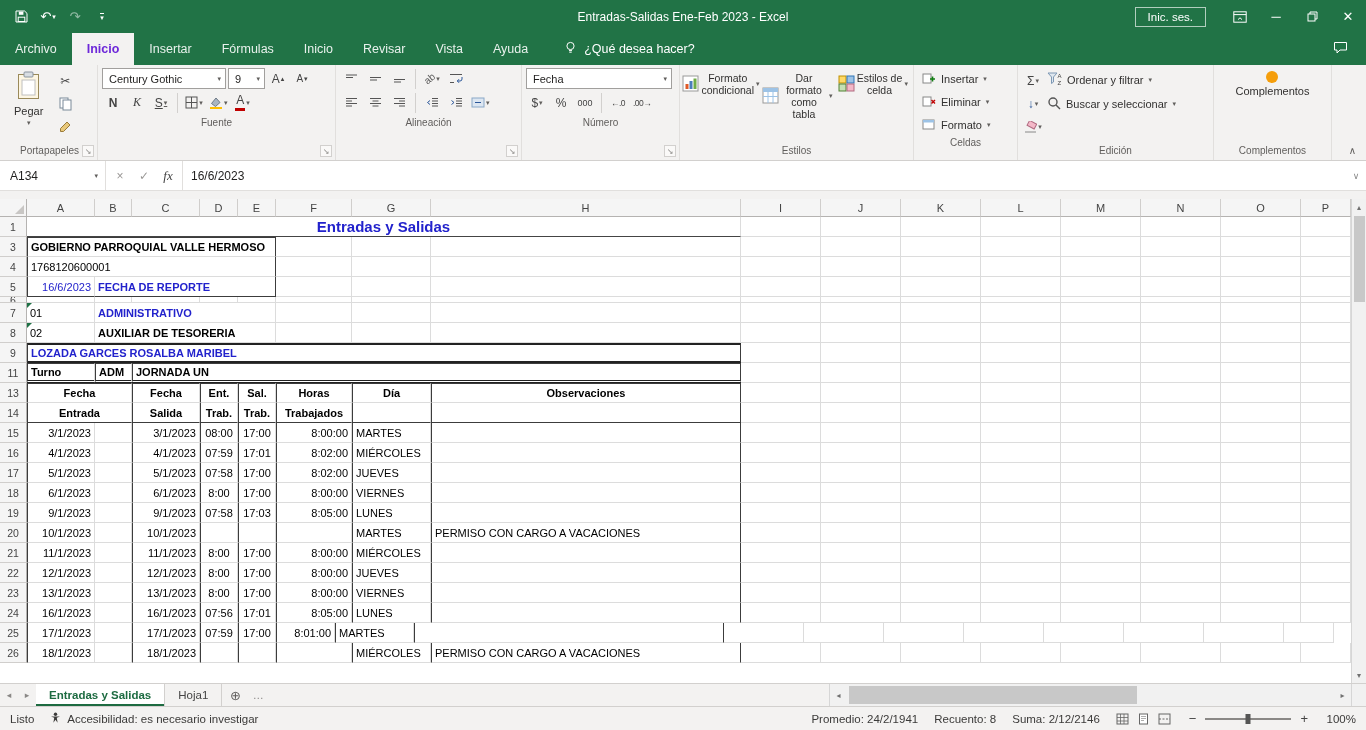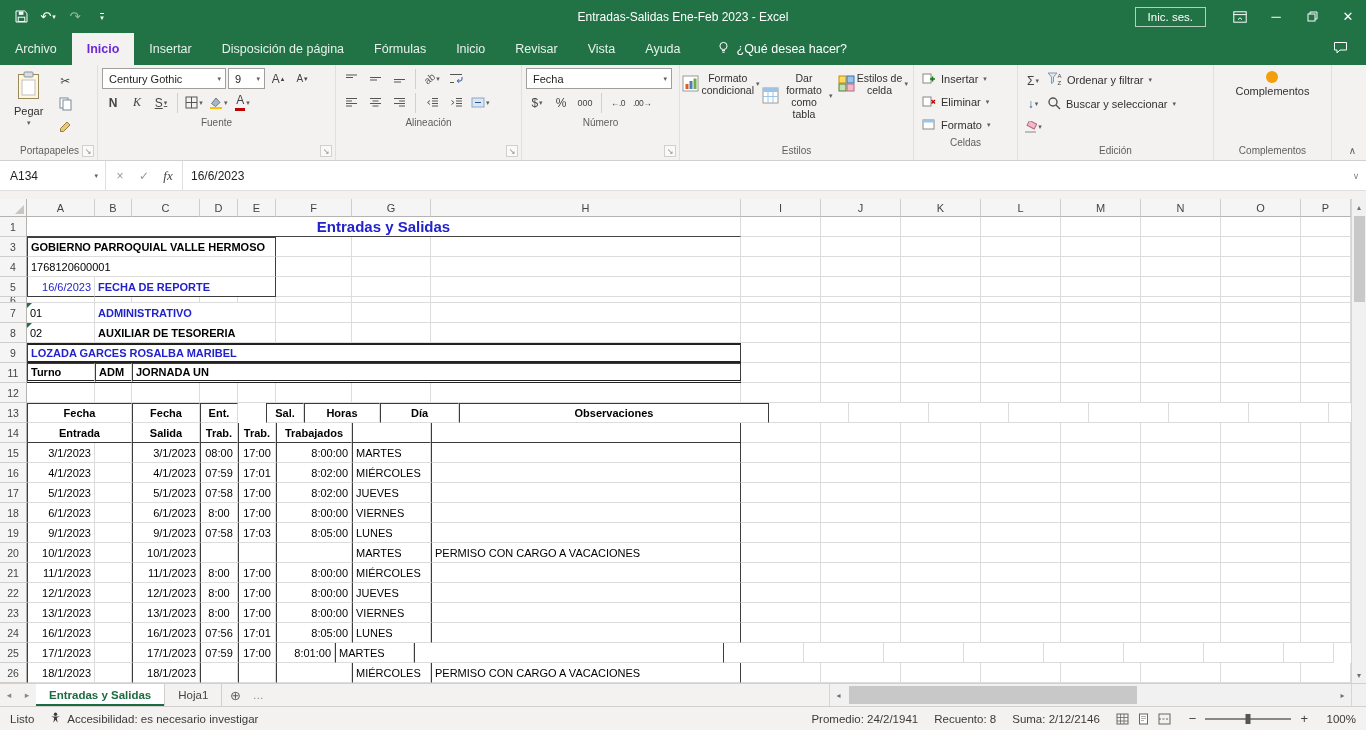--- a/index.html
+++ b/index.html
@@ -164,21 +164,20 @@
         </span>
       <span class="wbtn">✕</span>
     </div>
   </div>
 
   <div class="tabrow">
     <div id="tablist">
         <div class="rtab">Archivo</div>
         <div class="rtab active">Inicio</div>
         <div class="rtab">Insertar</div>
-        <div class="rtab">Disposición de página</div>
         <div class="rtab">Fórmulas</div>
         <div class="rtab">Inicio</div>
         <div class="rtab">Revisar</div>
         <div class="rtab">Vista</div>
         <div class="rtab">Ayuda</div>
       </div>
     <div class="search">
       <span><svg width="11" height="14" viewBox="0 0 11 14">
             <circle cx="5.5" cy="5" r="3.6" fill="none" stroke="#fff"></circle>
             <path d="M4 9.6h3M4.3 11.2h2.4" stroke="#fff"></path>
@@ -644,44 +643,25 @@
             <div class="cell" style="width: 80px;"></div>
             <div class="cell" style="width: 80px;"></div>
             <div class="cell" style="width: 80px;"></div>
             <div class="cell" style="width: 80px;"></div>
             <div class="cell" style="width: 80px;"></div>
             <div class="cell" style="width: 80px;"></div>
             <div class="cell" style="width: 80px;"></div>
             <div class="cell" style="width: 50px;"></div>
           </div>
           <div class="xrow">
-            <div class="rowhdr">12</div>
-            <div class="cell" style="width: 68px;"></div>
-            <div class="cell" style="width: 37px;"></div>
-            <div class="cell" style="width: 68px;"></div>
-            <div class="cell" style="width: 38px;"></div>
-            <div class="cell" style="width: 38px;"></div>
-            <div class="cell" style="width: 76px;"></div>
-            <div class="cell" style="width: 79px;"></div>
-            <div class="cell" style="width: 310px;"></div>
-            <div class="cell" style="width: 80px;"></div>
-            <div class="cell" style="width: 80px;"></div>
-            <div class="cell" style="width: 80px;"></div>
-            <div class="cell" style="width: 80px;"></div>
-            <div class="cell" style="width: 80px;"></div>
-            <div class="cell" style="width: 80px;"></div>
-            <div class="cell" style="width: 80px;"></div>
-            <div class="cell" style="width: 50px;"></div>
-          </div>
-          <div class="xrow">
             <div class="rowhdr">13</div>
             <div class="cell b ctr dt dl" style="width: 105px;">Fecha</div>
             <div class="cell b ctr dt dl" style="width: 68px;">Fecha</div>
             <div class="cell b ctr dt dl" style="width: 38px;">Ent.</div>
-            <div class="cell b ctr dt dl" style="width: 38px; margin-left: 28px;">Sal.</div>
+            <div class="cell b ctr dt dl" style="width: 38px;">Sal.</div>
             <div class="cell b ctr dt dl" style="width: 76px;">Horas</div>
             <div class="cell b ctr dt dl" style="width: 79px;">Día</div>
             <div class="cell b ctr dt dl dr" style="width: 310px;">Observaciones</div>
             <div class="cell" style="width: 80px;"></div>
             <div class="cell" style="width: 80px;"></div>
             <div class="cell" style="width: 80px;"></div>
             <div class="cell" style="width: 80px;"></div>
             <div class="cell" style="width: 80px;"></div>
             <div class="cell" style="width: 80px;"></div>
             <div class="cell" style="width: 80px;"></div>

